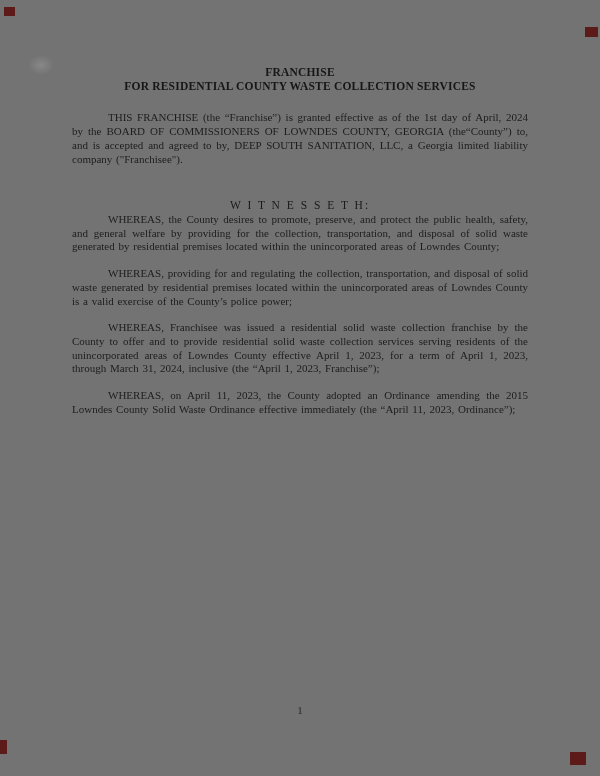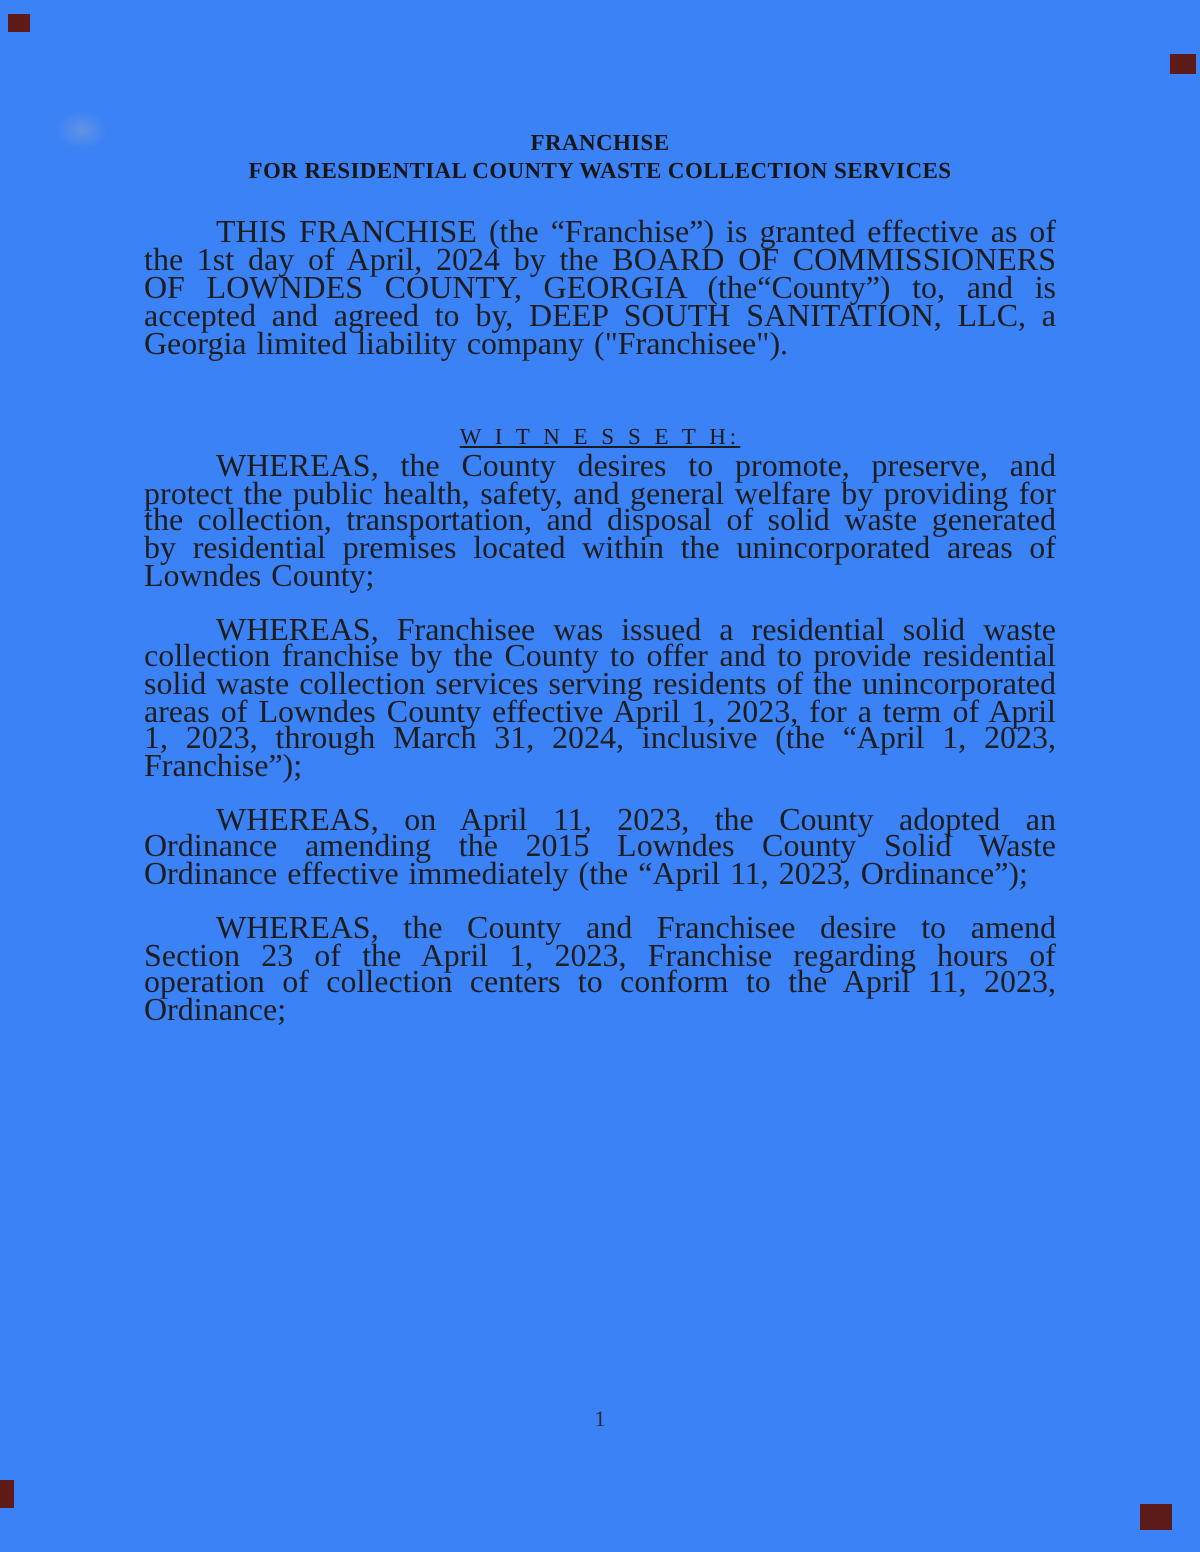--- a/index.html
+++ b/index.html
@@ -13,51 +13,50 @@
     position: relative;
     overflow: hidden;
     font-family: "Liberation Serif", serif;
     color: #1d1d1d;
   }
   .page {
     position: absolute;
     inset: 0;
     padding: 66px 72px 0 72px;
     box-sizing: border-box;
-    background: #3b82f6;
+    background: #737373;
   }
   .title {
     margin: 0;
     text-align: center;
     font-size: 11.5px;
     font-weight: bold;
     line-height: 13.5px;
     letter-spacing: 0.2px;
     color: #161616;
   }
   .title-line { display: block; }
   p.body {
-    font-size: 16px;
+    font-size: 11px;
     line-height: 13.7px;
     text-align: justify;
     text-indent: 36px;
     margin: 13px 0 0 0;
     word-spacing: 1px;
   }
   p.intro {
     margin-top: 17px;
     line-height: 14px;
   }
   .witnesseth {
     margin-top: 33px;
     text-align: center;
     font-size: 11.5px;
     letter-spacing: 2px;
     color: #1a1a1a;
-    text-decoration: underline;
   }
   p.first-clause { margin-top: 2px; }
   .pagenum {
     position: absolute;
     top: 704px;
     left: 0;
     width: 600px;
     text-align: center;
     font-size: 11px;
     color: #2a2a2a;
@@ -87,23 +86,23 @@
   <h1 class="title">
     <span class="title-line">FRANCHISE</span>
     <span class="title-line">FOR RESIDENTIAL COUNTY WASTE COLLECTION SERVICES</span>
   </h1>
 
   <p class="body intro">THIS FRANCHISE (the “Franchise”) is granted effective as of the 1st day of April, 2024 by the BOARD OF COMMISSIONERS OF LOWNDES COUNTY, GEORGIA (the“County”) to, and is accepted and agreed to by, DEEP SOUTH SANITATION, LLC, a Georgia limited liability company ("Franchisee").</p>
 
   <div class="witnesseth">W I T N E S S E T H:</div>
 
   <p class="body clause first-clause">WHEREAS, the County desires to promote, preserve, and protect the public health, safety, and general welfare by providing for the collection, transportation, and disposal of solid waste generated by residential premises located within the unincorporated areas of Lowndes County;</p>
+  <p class="body clause">WHEREAS, providing for and regulating the collection, transportation, and disposal of solid waste generated by residential premises located within the unincorporated areas of Lowndes County is a valid exercise of the County’s police power;</p>
   <p class="body clause">WHEREAS, Franchisee was issued a residential solid waste collection franchise by the County to offer and to provide residential solid waste collection services serving residents of the unincorporated areas of Lowndes County effective April 1, 2023, for a term of April 1, 2023, through March 31, 2024, inclusive (the “April 1, 2023, Franchise”);</p>
   <p class="body clause">WHEREAS, on April 11, 2023, the County adopted an Ordinance amending the 2015 Lowndes County Solid Waste Ordinance effective immediately (the “April 11, 2023, Ordinance”);</p>
-  <p class="body clause">WHEREAS, the County and Franchisee desire to amend Section 23 of the April 1, 2023, Franchise regarding hours of operation of collection centers to conform to the April 11, 2023, Ordinance;</p>
 
   <div class="pagenum">1</div>
 
   <div class="scan-mark m1"></div>
   <div class="scan-mark m2"></div>
   <div class="scan-mark m3"></div>
   <div class="scan-mark m4"></div>
 
 </div>
 

